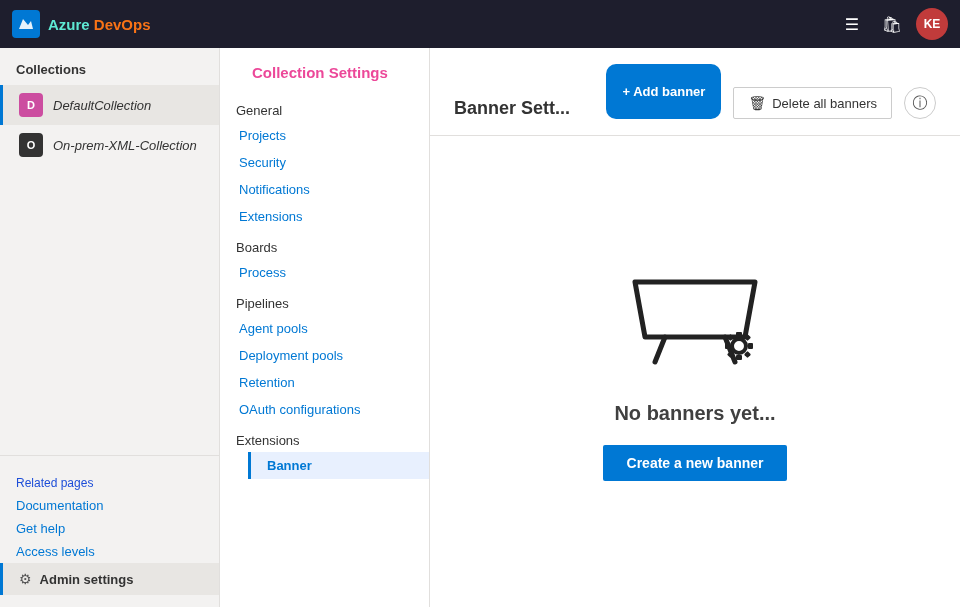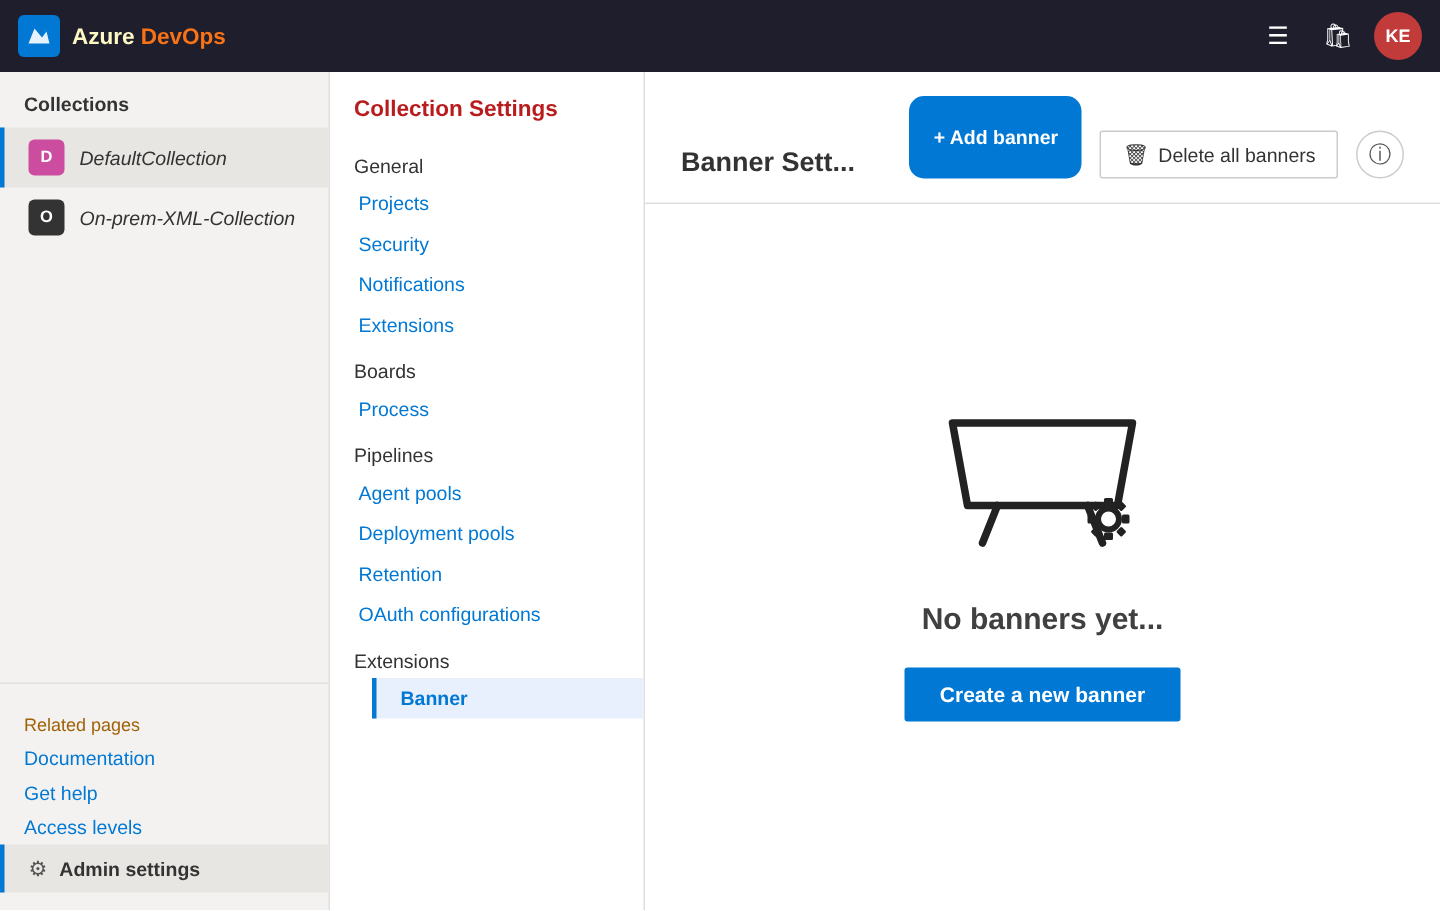--- a/index.html
+++ b/index.html
@@ -16,21 +16,21 @@
       flex-shrink: 0;
     }
     .top-nav-logo {
       width: 28px; height: 28px;
       background: #0078d4;
       border-radius: 4px;
       display: flex; align-items: center; justify-content: center;
       color: white; font-size: 12px; font-weight: bold;
     }
     .top-nav-title { color: white; font-size: 15px; }
-    .top-nav-title span { color: #fef9c3; font-weight: 600; }
+    .top-nav-title span { color: #5eead4; font-weight: 600; }
     .top-nav-spacer { flex: 1; }
     .top-nav-icon {
       width: 32px; height: 32px;
       display: flex; align-items: center; justify-content: center;
       color: white; font-size: 16px; cursor: pointer; border-radius: 4px;
     }
     .top-nav-avatar {
       width: 32px; height: 32px;
       background: #c13b3b;
       border-radius: 50%;
@@ -81,21 +81,21 @@
     .collection-avatar.dark { background: #333; }
     .collection-name { font-size: 13px; color: #333; font-style: italic; }
 
     .sidebar-bottom {
       margin-top: auto;
       padding: 12px 0;
       border-top: 1px solid #e1dfdd;
     }
     .sidebar-related-title {
       font-size: 12px;
-      color: #a16207;
+      color: #1d4ed8;
       padding: 8px 16px 4px;
     }
     .sidebar-link {
       display: block;
       padding: 4px 16px;
       font-size: 13px;
       color: #0078d4;
       cursor: pointer;
       text-decoration: none;
     }
@@ -115,22 +115,22 @@
     .settings-panel {
       width: 210px;
       background: white;
       border-right: 1px solid #e1dfdd;
       overflow-y: auto;
       flex-shrink: 0;
     }
     .settings-panel-title {
       font-size: 15px;
       font-weight: 600;
-      color: #b91c1c;
-      padding: 16px 16px 12px;
+      color: #ec4899;
+      padding: 16px 32px 12px;
     }
     .settings-section-header {
       font-size: 13px;
       font-weight: 400;
       color: #333;
       padding: 10px 16px 4px;
     }
     .settings-item {
       display: block;
       padding: 6px 16px;

